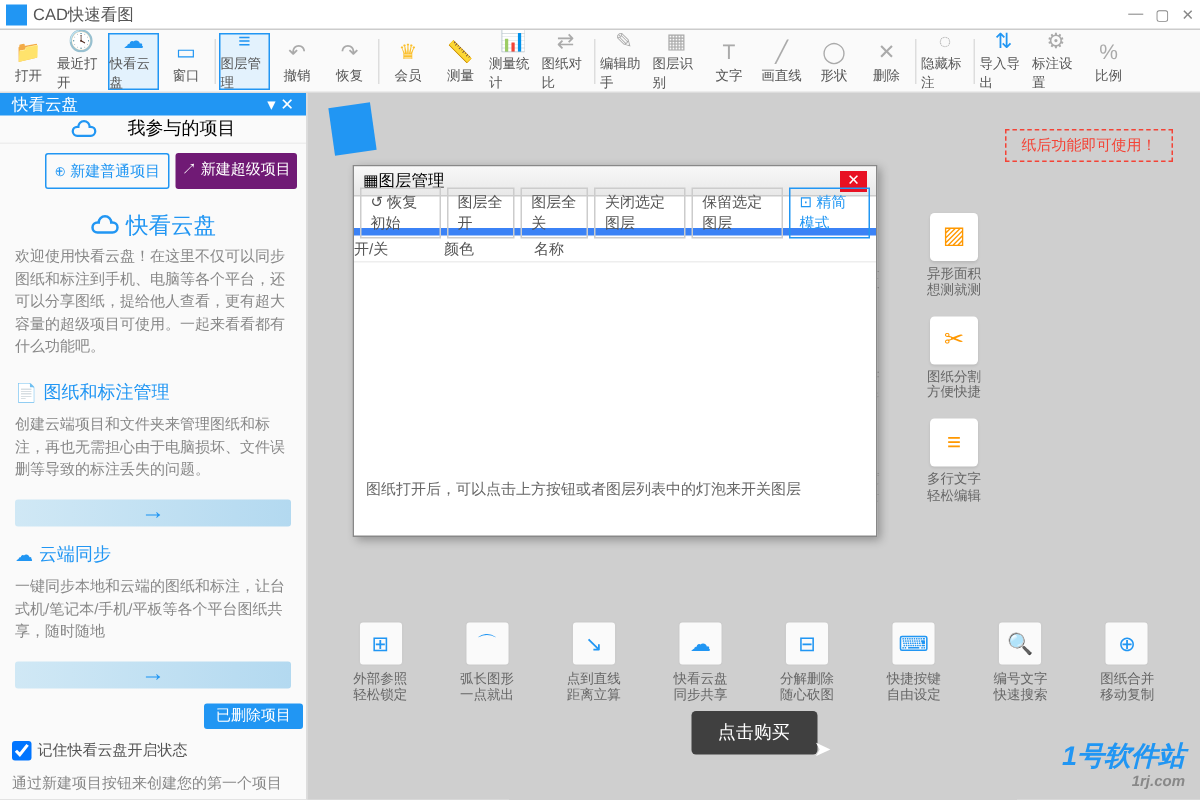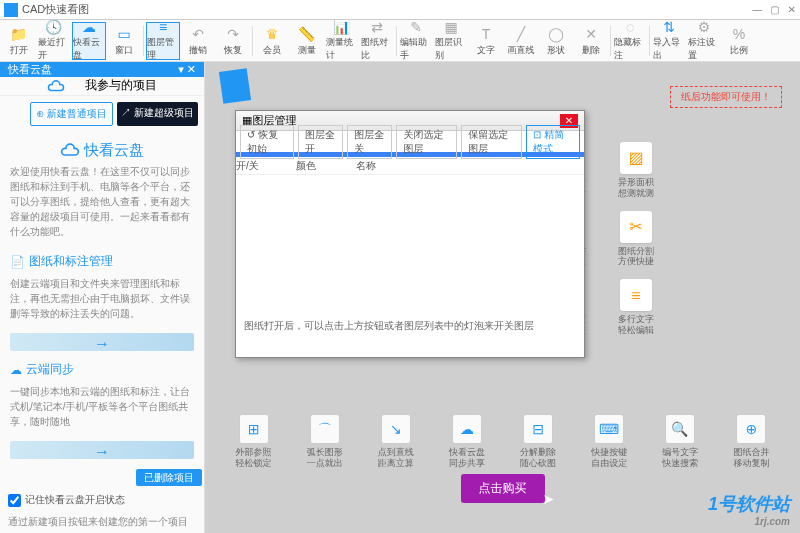--- a/index.html
+++ b/index.html
@@ -16,40 +16,40 @@
 .tbtn.gray .tic { color: #aaa; }
 .tsep { width: 1px; height: 30px; background: #ddd; margin: 0 1px; }
 .main { display: flex; height: calc(100% - 62px); }
 .sidebar { width: 205px; background: #fafafa; border-right: 1px solid #ddd; display: flex; flex-direction: column; overflow: hidden; }
 .stab { height: 24px; background: #2196f3; color: #fff; display: flex; align-items: center; padding: 0 8px; font-size: 11px; justify-content: space-between; }
 .stitle { height: 30px; display: flex; align-items: flex-start; justify-content: center; font-size: 12px; gap: 20px; border-bottom: 1px solid #eee; }
 .stitle svg { width: 18px; height: 18px; }
 .sbtns { display: flex; padding: 6px; gap: 4px; margin-left: 24px; }
 .sbtn { flex: 1; font-size: 10px; padding: 4px; text-align: center; border-radius: 2px; cursor: pointer; }
 .sbtn.blue { border: 1px solid #2196f3; color: #2196f3; }
-.sbtn.orange { background: #0f172a; color: #fff; }
+.sbtn.orange { background: #701a75; color: #fff; }
 .slogo { text-align: center; padding: 8px 0 4px; font-size: 15px; color: #2196f3; display: flex; align-items: center; justify-content: center; gap: 4px; }
 .stext { font-size: 10px; color: #888; padding: 0 10px 8px; line-height: 1.5; }
 .ssec { font-size: 12px; color: #2196f3; padding: 6px 10px; display: flex; align-items: center; gap: 4px; }
 .simg { height: 55px; margin: 4px 10px; background: linear-gradient(90deg, #d0e8f5, #b3d9f0); border-radius: 2px; position: relative; }
 .simg::after { content: "→"; position: absolute; left: 50%; top: 50%; transform: translate(-50%,-50%); color: #2196f3; font-size: 16px; }
 .sdel { text-align: right; padding: 4px 2px; }
 .sdel span { background: #2196f3; color: #fff; font-size: 10px; padding: 3px 8px; border-radius: 2px; cursor: pointer; }
 .schk { padding: 4px 8px; font-size: 10px; color: #555; display: flex; align-items: center; gap: 4px; }
 .sfoot { font-size: 10px; color: #888; padding: 4px 8px; }
 .content { flex: 1; background: #cfcfcf; position: relative; padding: 18px 14px; }
 .banner { position: absolute; top: 24px; right: 18px; border: 1px dashed #f44336; color: #f44336; font-size: 10px; padding: 3px 10px; }
 .ribbon { position: absolute; top: 8px; left: 16px; width: 28px; height: 32px; background: #2196f3; transform: rotate(-8deg); }
 .grid { position: absolute; top: 80px; right: 14px; left: 270px; display: grid; grid-template-columns: repeat(3, 50px); gap: 12px 18px; }
 .gitem { display: flex; flex-direction: column; align-items: center; font-size: 9px; color: #666; line-height: 1.2; text-align: center; }
 .gitem .gic { width: 32px; height: 32px; background: #fff; border-radius: 3px; display: flex; align-items: center; justify-content: center; color: #ff9800; font-size: 16px; margin-bottom: 3px; box-shadow: 0 1px 2px rgba(0,0,0,0.1); }
 .brow { position: absolute; bottom: 64px; left: 18px; right: 18px; display: flex; gap: 10px; }
 .bitem { display: flex; flex-direction: column; align-items: center; font-size: 9px; color: #666; line-height: 1.2; text-align: center; flex: 1; }
 .bitem .bic { width: 30px; height: 30px; border: 1px solid #ccc; border-radius: 3px; display: flex; align-items: center; justify-content: center; color: #2196f3; font-size: 14px; margin-bottom: 3px; background: #fafafa; }
-.buybtn { position: absolute; bottom: 30px; left: 50%; transform: translateX(-50%); background: #a21caf; color: #fff; font-size: 12px; padding: 6px 18px; border-radius: 3px; cursor: pointer; }
+.buybtn { position: absolute; bottom: 30px; left: 50%; transform: translateX(-50%); background: #404040; color: #fff; font-size: 12px; padding: 6px 18px; border-radius: 3px; cursor: pointer; }
 .cursor { position: absolute; bottom: 26px; left: calc(50% + 40px); font-size: 14px; color: #fff; }
 .dialog { position: absolute; top: 110px; left: 235px; width: 350px; height: 248px; background: #fff; border: 1px solid #888; box-shadow: 2px 2px 6px rgba(0,0,0,0.3); z-index: 100; }
 .dtitle { height: 20px; background: linear-gradient(#f8f8f8,#e8e8e8); border-bottom: 1px solid #ccc; display: flex; align-items: center; padding: 0 6px; font-size: 11px; }
 .dtitle .dclose { margin-left: auto; width: 18px; height: 14px; background: #e81123; color: #fff; text-align: center; font-size: 10px; line-height: 14px; cursor: pointer; }
 .dtool { height: 26px; border-bottom: 5px solid #3b82f6; display: flex; align-items: center; padding: 0 4px; gap: 4px; }
 .dtbtn { font-size: 10px; padding: 2px 6px; border: 1px solid #ccc; color: #555; cursor: pointer; display: flex; align-items: center; gap: 2px; }
 .dtbtn.hl { border-color: #2196f3; color: #2196f3; }
 .dhead { height: 18px; border-bottom: 1px solid #eee; display: flex; font-size: 10px; color: #555; padding: 0 0; align-items: center; }
 .dhead span:first-child { width: 60px; }
 .dhead span:nth-child(2) { width: 60px; }

